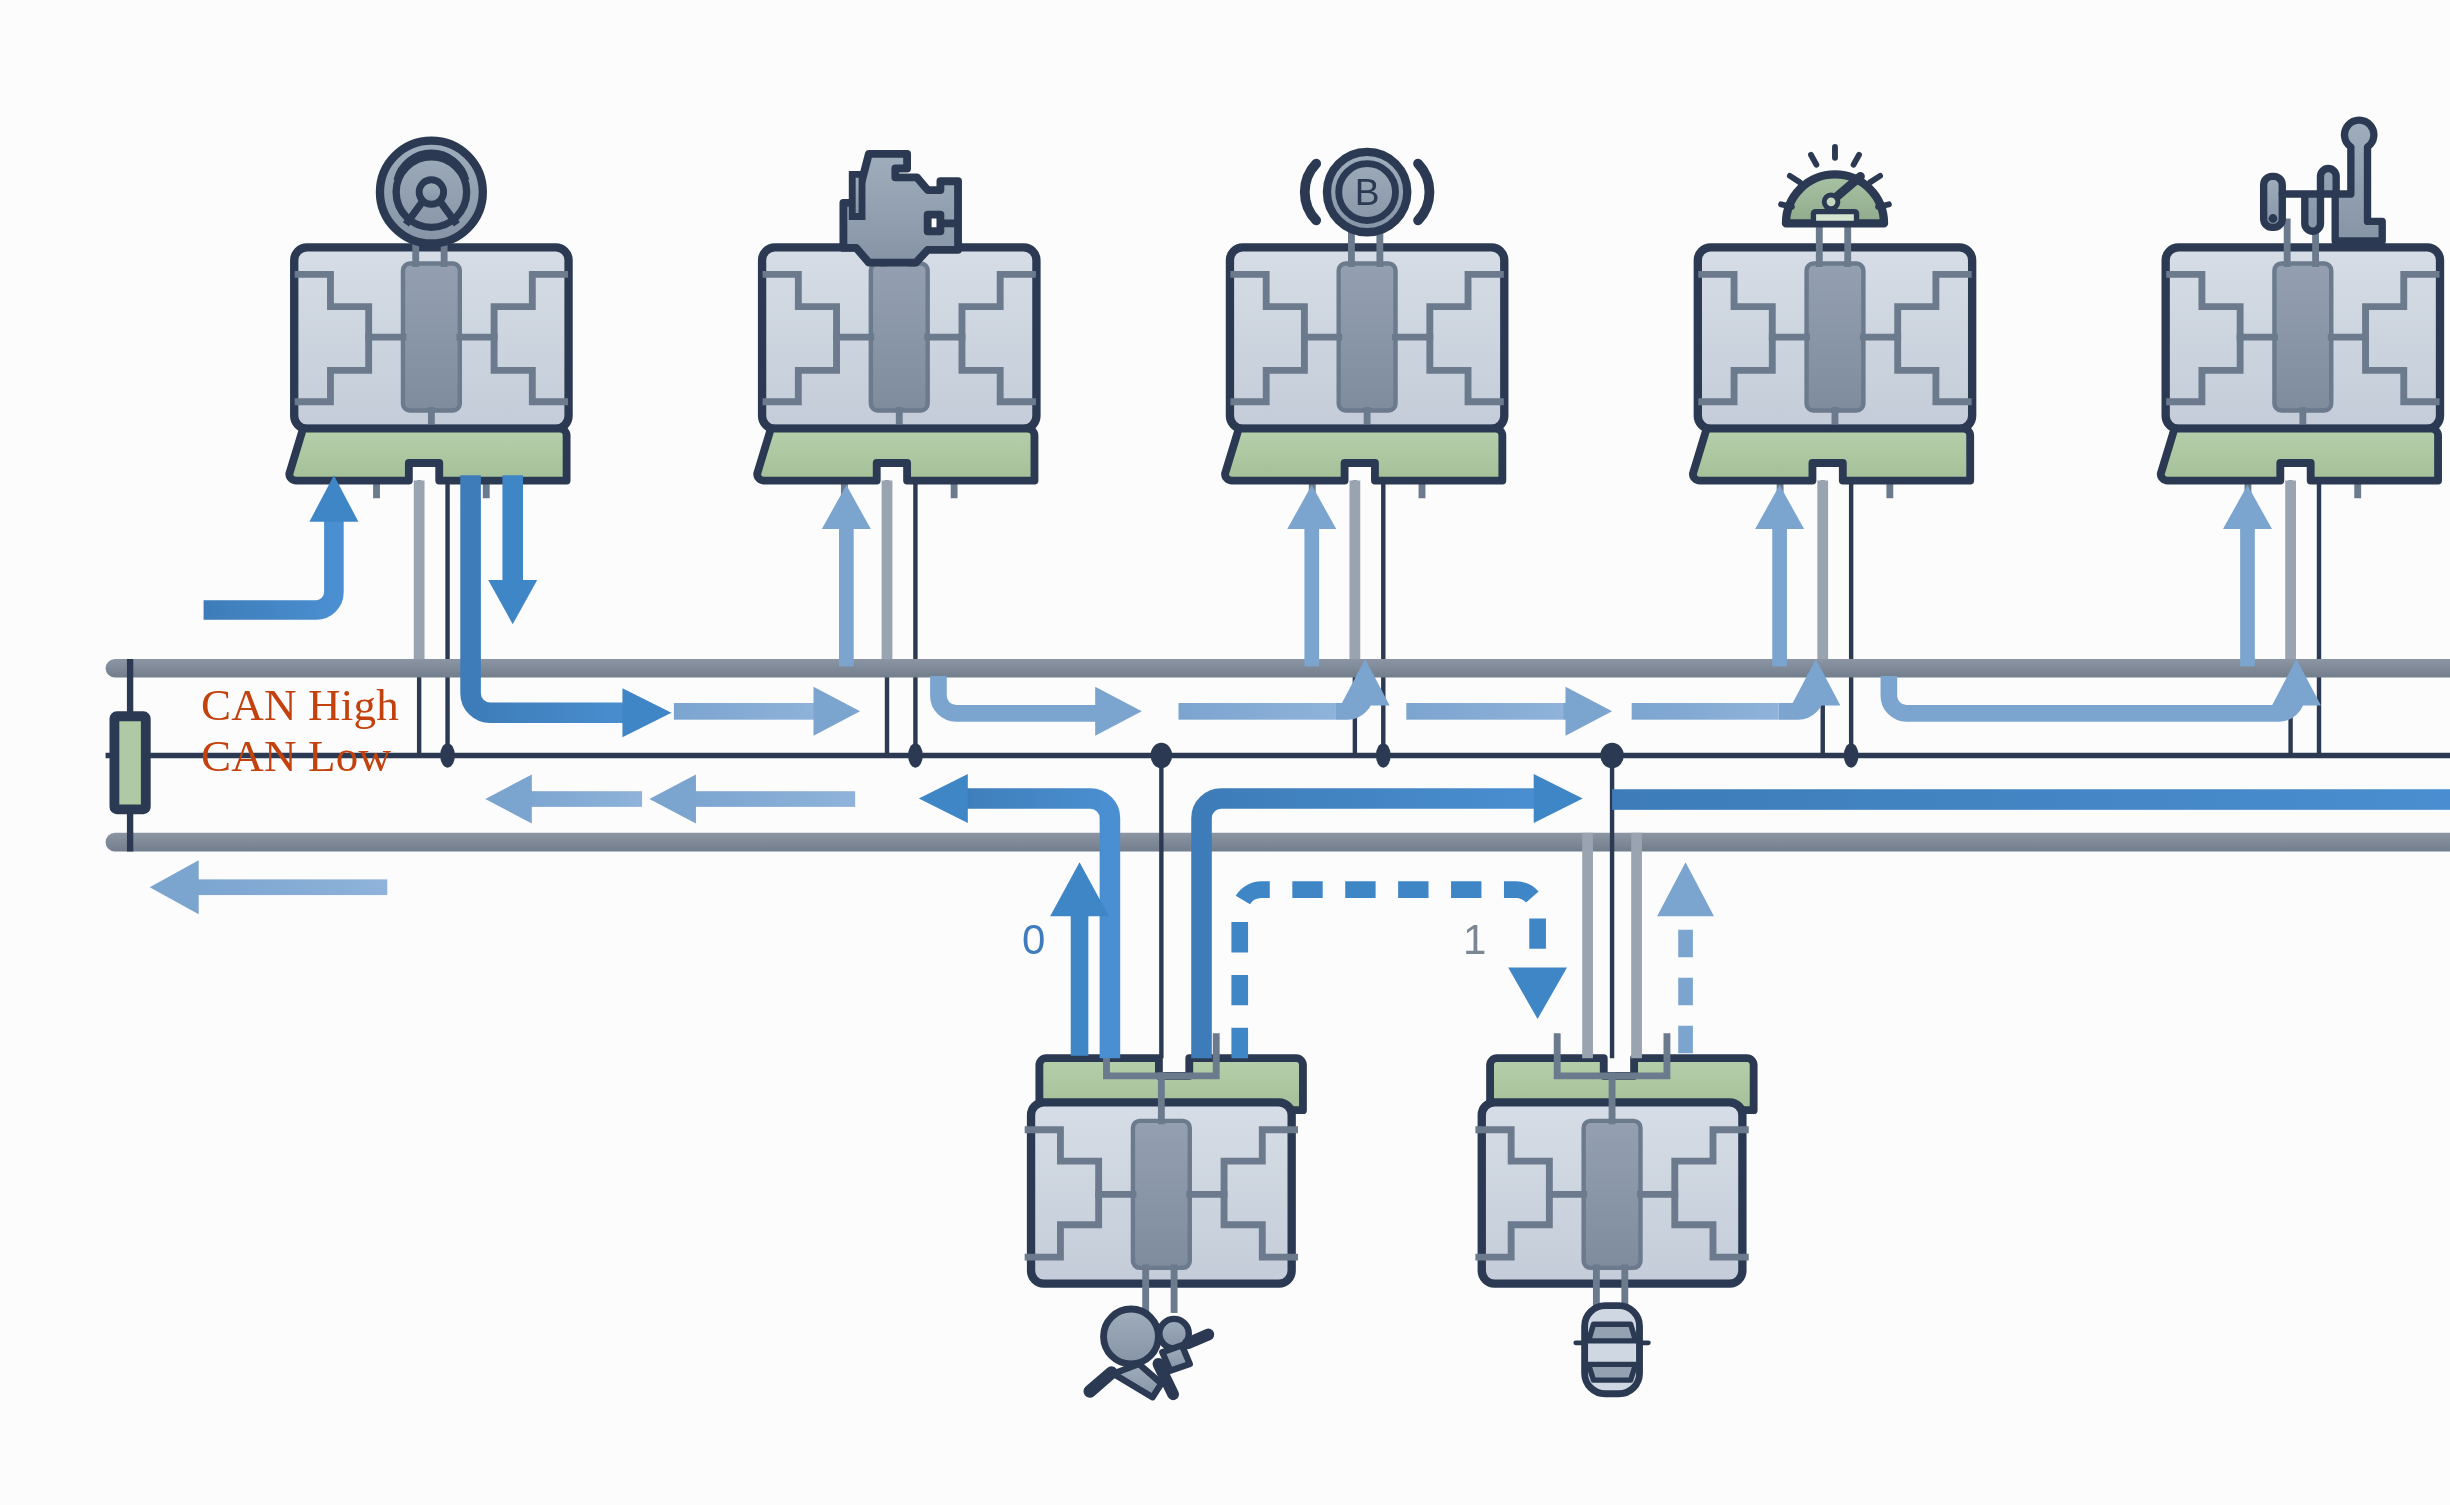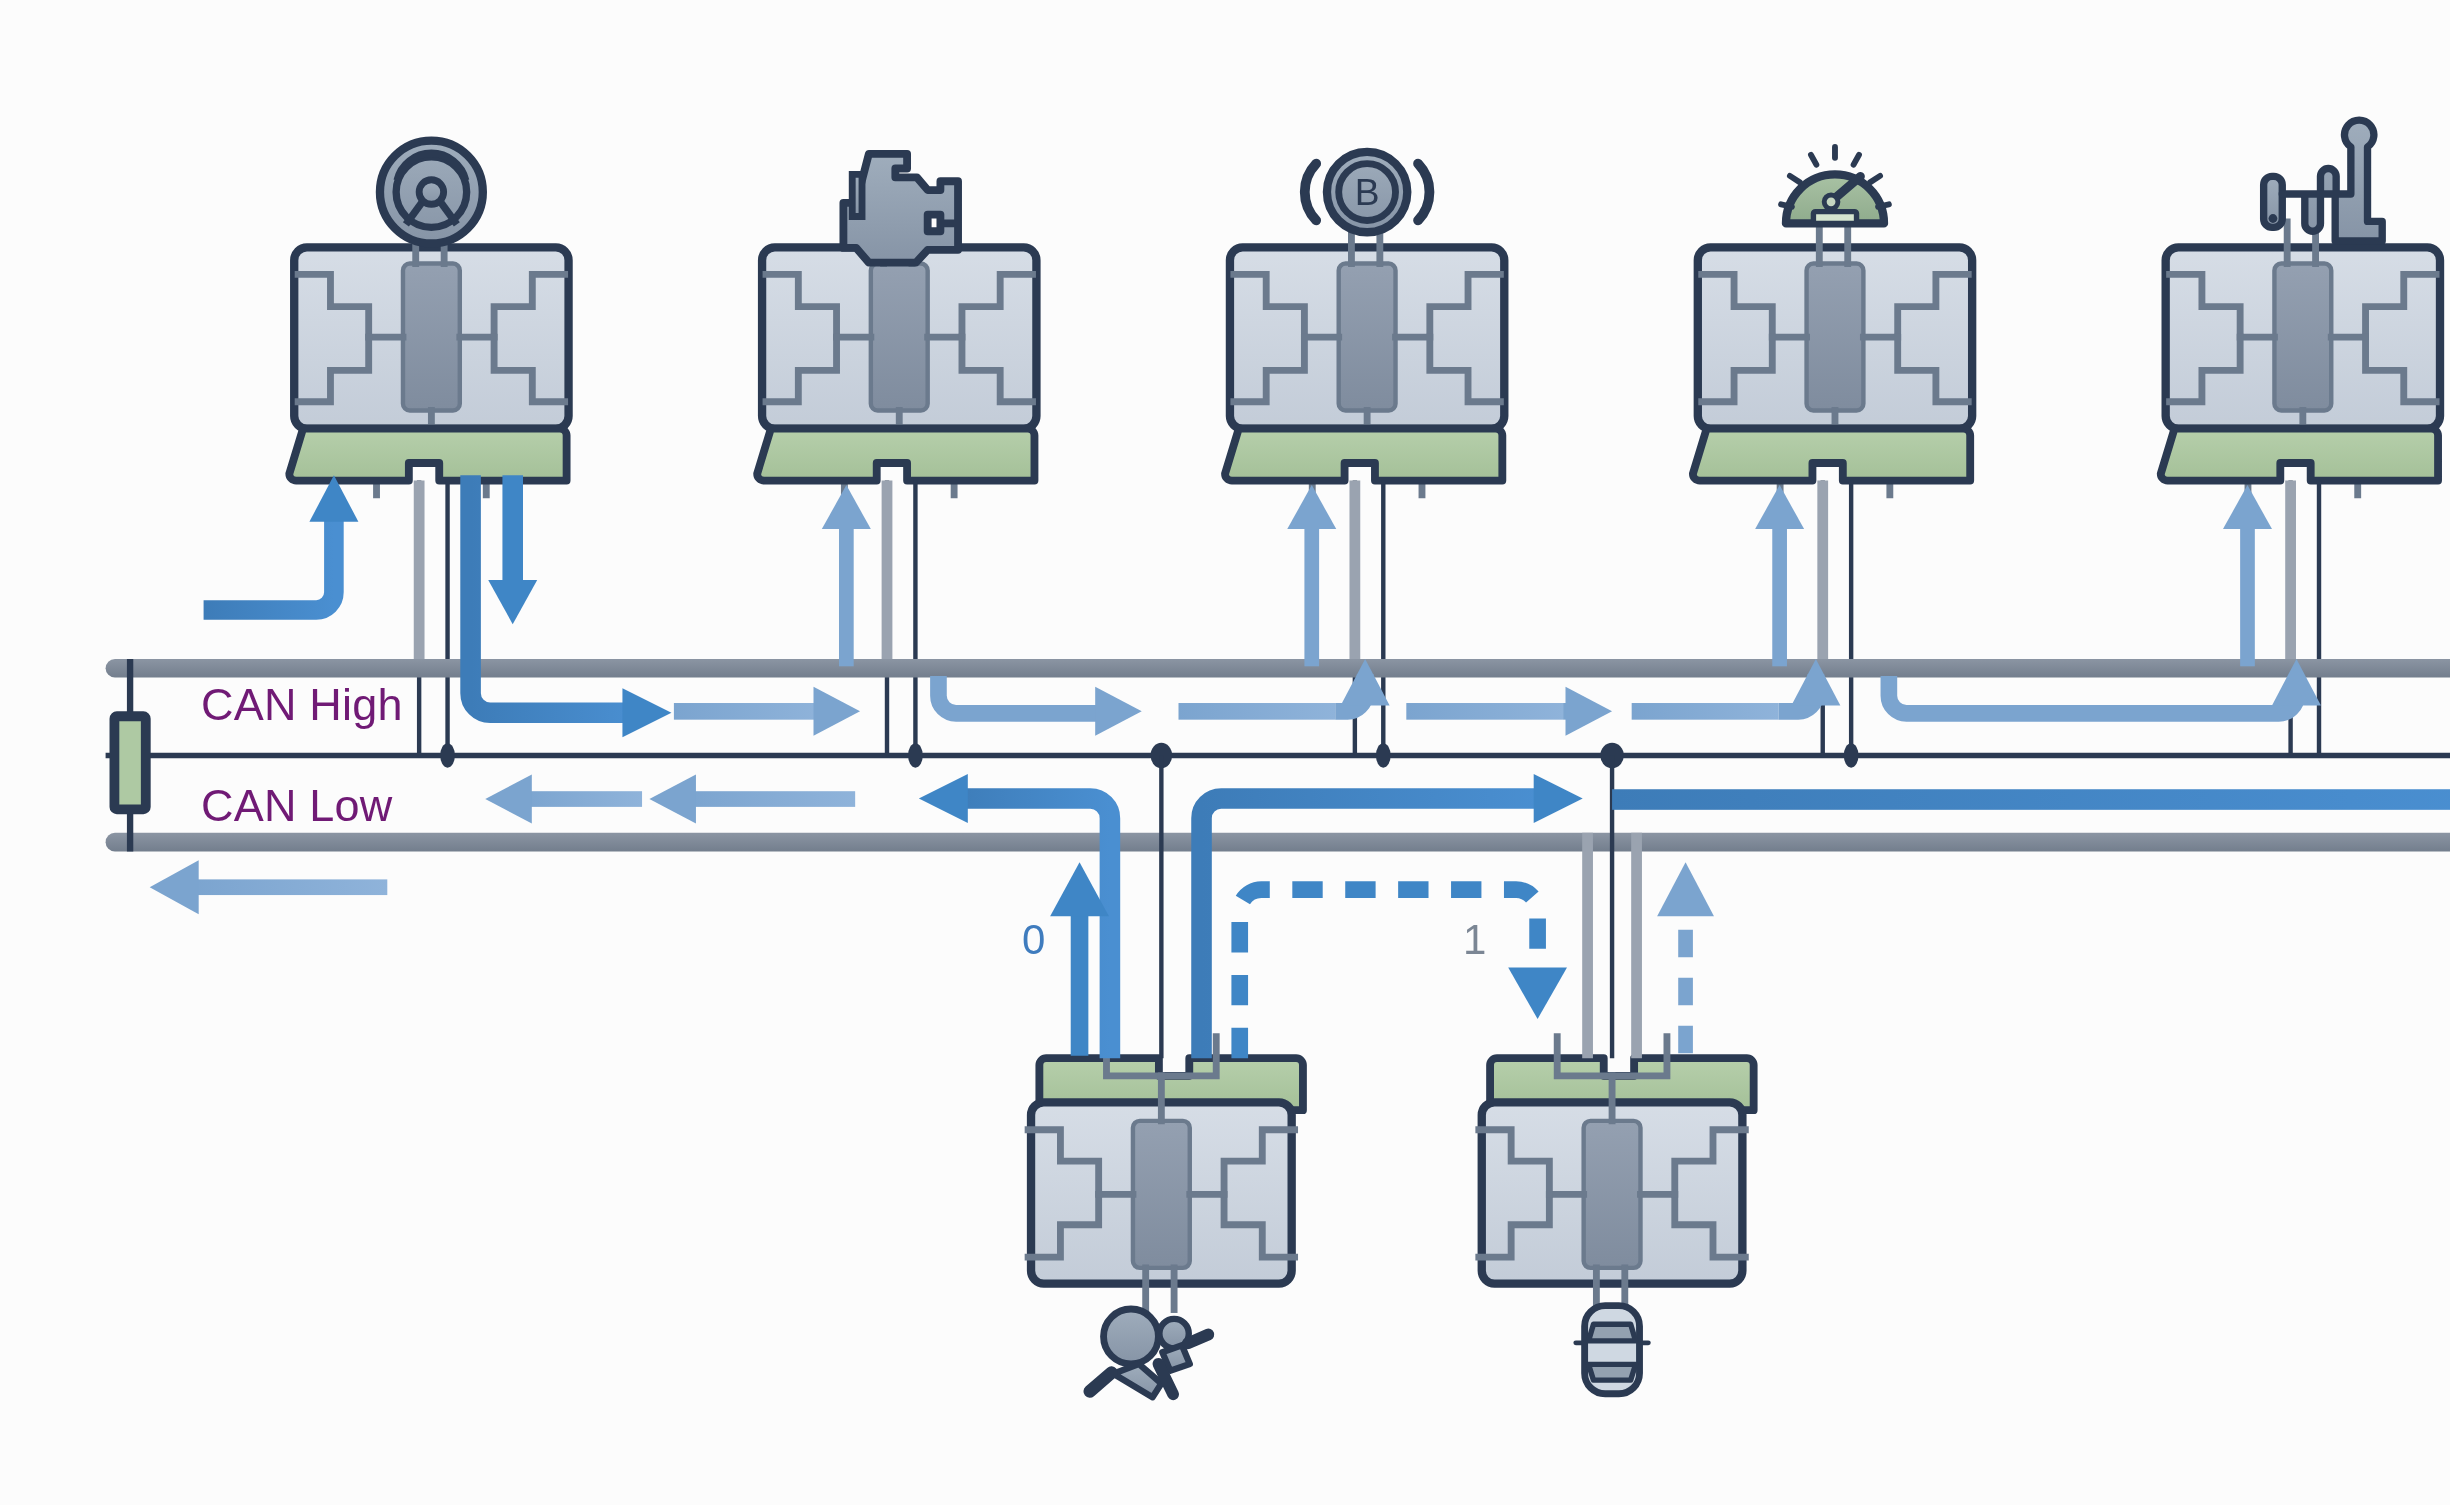--- a/index.html
+++ b/index.html
@@ -1,20 +1,20 @@
 <!DOCTYPE html>
 <html style="font-size:7.8px"><head>
 <meta charset="utf-8">
 <style>
   html,body{margin:0;padding:0;background:#ffffff;}
   body{font-family:"Liberation Sans", sans-serif;}
   #stage{position:relative;width:2697px;height:1505px;background:#fcfcfc;overflow:hidden;}
   #canvas{position:absolute;left:0;top:0;width:2697px;height:1505px;}
   .lbl{position:absolute;white-space:nowrap;}
-  #lab-canhigh,#lab-canlow{font-size:45px;color:#701a75;font-family:Liberation Sans, sans-serif;letter-spacing:0.2px;}
+  #lab-canhigh,#lab-canlow{font-size:45px;color:#c2410c;font-family:Liberation Serif, serif;letter-spacing:0.2px;}
   #lab-zero{font-size:42px;color:#3f7cbe;font-family:"Liberation Sans",sans-serif;}
   #lab-one{font-size:42px;color:#7b8694;font-family:"Liberation Sans",sans-serif;}
 </style>
 </head>
 <body>
 
 <div id="stage">
 
   <svg id="canvas" viewBox="0 0 5504 3072" xmlns="http://www.w3.org/2000/svg">
     <defs>
@@ -329,18 +329,18 @@
     <polygon points="3138,2080 3078,1975 3198,1975" fill="#3f86c6"></polygon>
 
     <g fill="none" stroke="#7ba4cf" stroke-width="30" stroke-dasharray="56 42">
       <path d="M3440,2150 L3440,1865"></path>
     </g>
     <polygon points="3440,1760 3382,1870 3498,1870" fill="#7ba4cf"></polygon>
 
   </svg>
 
   <div class="lbl" id="lab-canhigh" style="left:201px; top:679px;">CAN High</div>
-  <div class="lbl" id="lab-canlow" style="left:201px; top:780px;">CAN Low</div>
+  <div class="lbl" id="lab-canlow" style="left:201px; top:730px;">CAN Low</div>
   <div class="lbl" id="lab-zero" style="left:1022px; top:916px;">0</div>
   <div class="lbl" id="lab-one" style="left:1463px; top:916px;">1</div>
 
 </div>
 
 
 </body></html>

